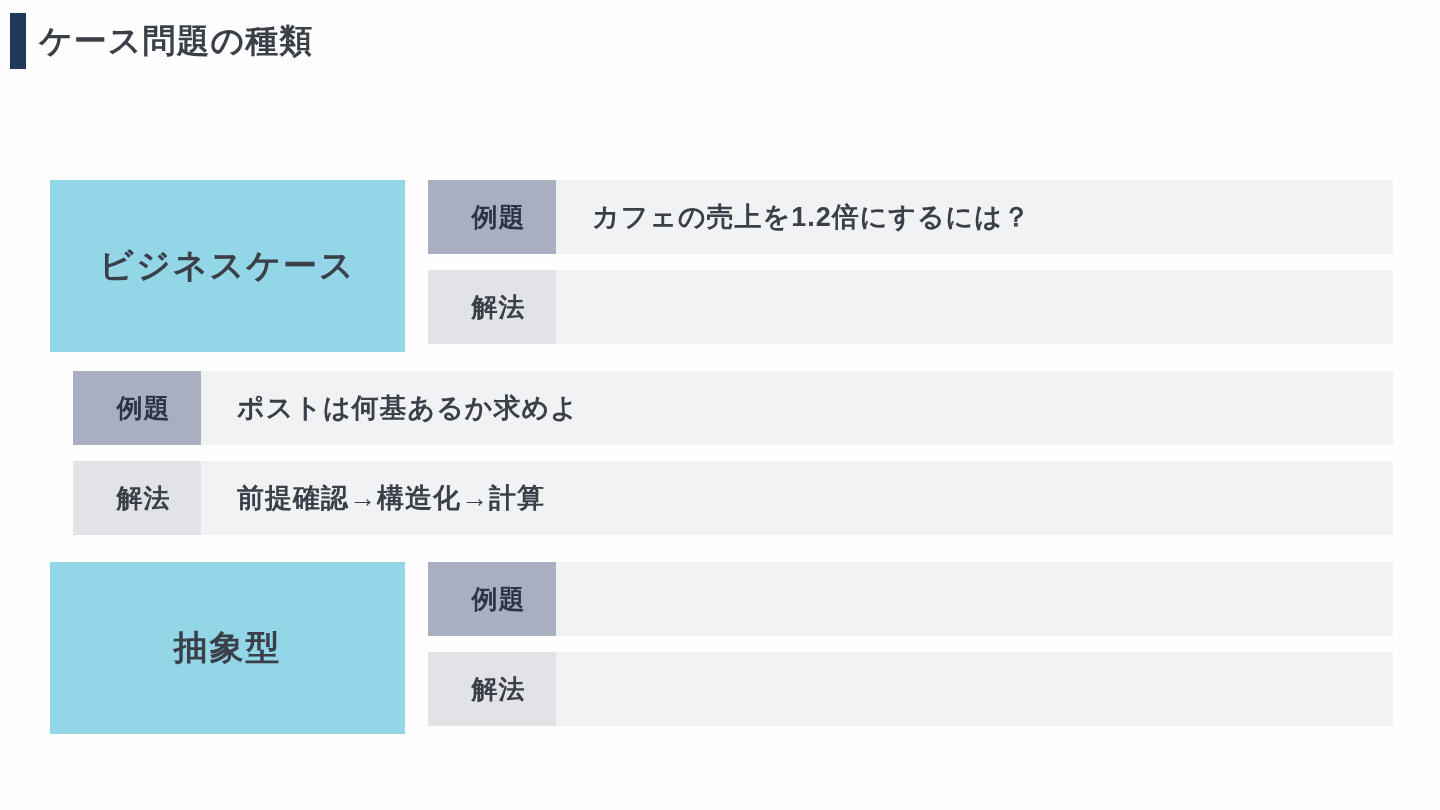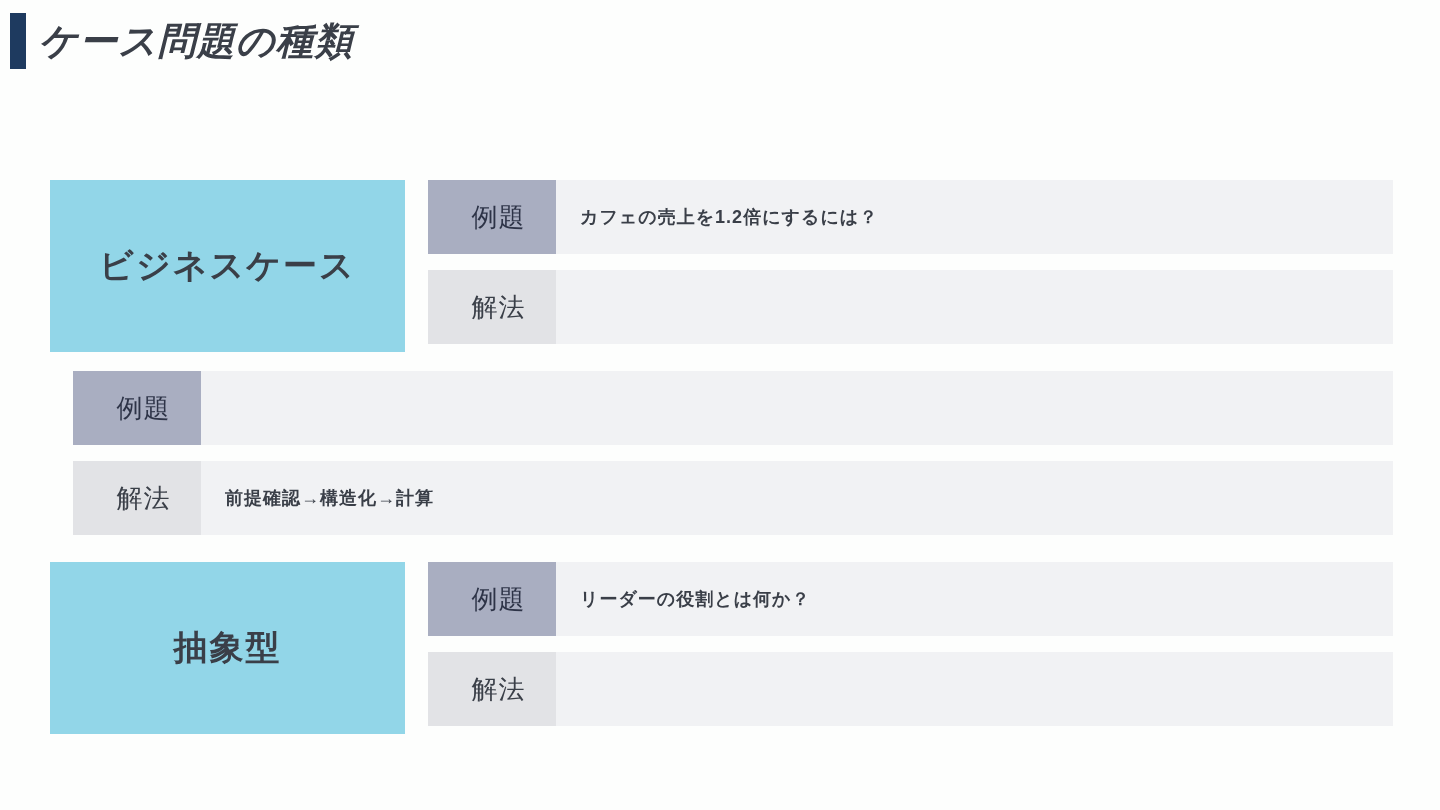--- a/index.html
+++ b/index.html
@@ -33,25 +33,24 @@
     display: flex;
     align-items: center;
   }
   .accent-bar {
     width: 16px;
     height: 56px;
     background: var(--accent-bar);
   }
   .page-title {
     margin-left: 13px;
-    font-size: 38px;
+    font-size: 33px;
     font-weight: bold;
     color: var(--title-text);
     letter-spacing: 1px;
-    font-style: italic;
   }
   .content {
     position: absolute;
     top: 180px;
     left: 50px;
     width: 1343px;
   }
   .group {
     display: flex;
     height: 172px;
@@ -83,37 +82,37 @@
     display: flex;
     align-items: stretch;
   }
   .row-label {
     width: 128px;
     flex: 0 0 128px;
     display: flex;
     align-items: center;
     justify-content: center;
     font-size: 26px;
-    font-weight: normal;
+    font-weight: bold;
     letter-spacing: 1px;
     padding-left: 13px;
   }
   .row.example .row-label {
     background: var(--example-label-bg);
     color: var(--example-label-text);
   }
   .row.solution .row-label {
     background: var(--solution-label-bg);
     color: var(--body-text);
   }
   .row-content {
     display: flex;
     align-items: center;
-    padding-left: 24px;
-    font-size: 18px;
+    padding-left: 36px;
+    font-size: 27px;
     font-weight: bold;
     color: var(--body-text);
     letter-spacing: 1px;
   }
 </style>
 </head>
 <body>
 
 <div class="slide">
 
@@ -134,34 +133,34 @@
         <div class="row solution">
           <div class="row-label">解法</div>
         </div>
       </div>
     </div>
 
     <div class="group">
       <div class="rows">
         <div class="row example">
           <div class="row-label">例題</div>
+          <div class="row-content">ポストは何基あるか求めよ</div>
         </div>
         <div class="row solution">
           <div class="row-label">解法</div>
           <div class="row-content">前提確認→構造化→計算</div>
         </div>
       </div>
     </div>
 
     <div class="group">
       <div class="category-box">抽象型</div>
       <div class="rows">
         <div class="row example">
           <div class="row-label">例題</div>
-          <div class="row-content">リーダーの役割とは何か？</div>
         </div>
         <div class="row solution">
           <div class="row-label">解法</div>
         </div>
       </div>
     </div>
 
   </div>
 </div>
 

